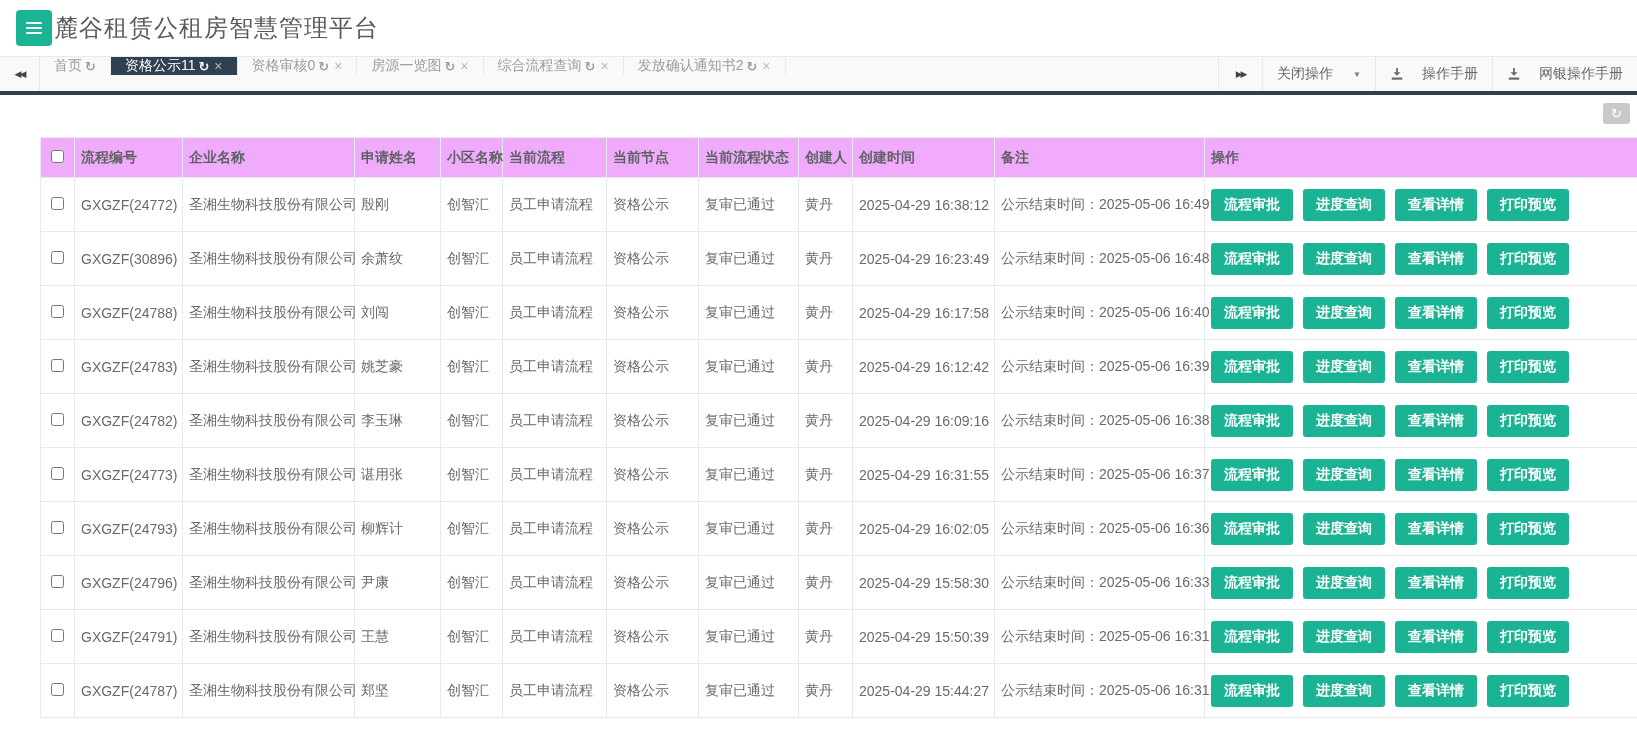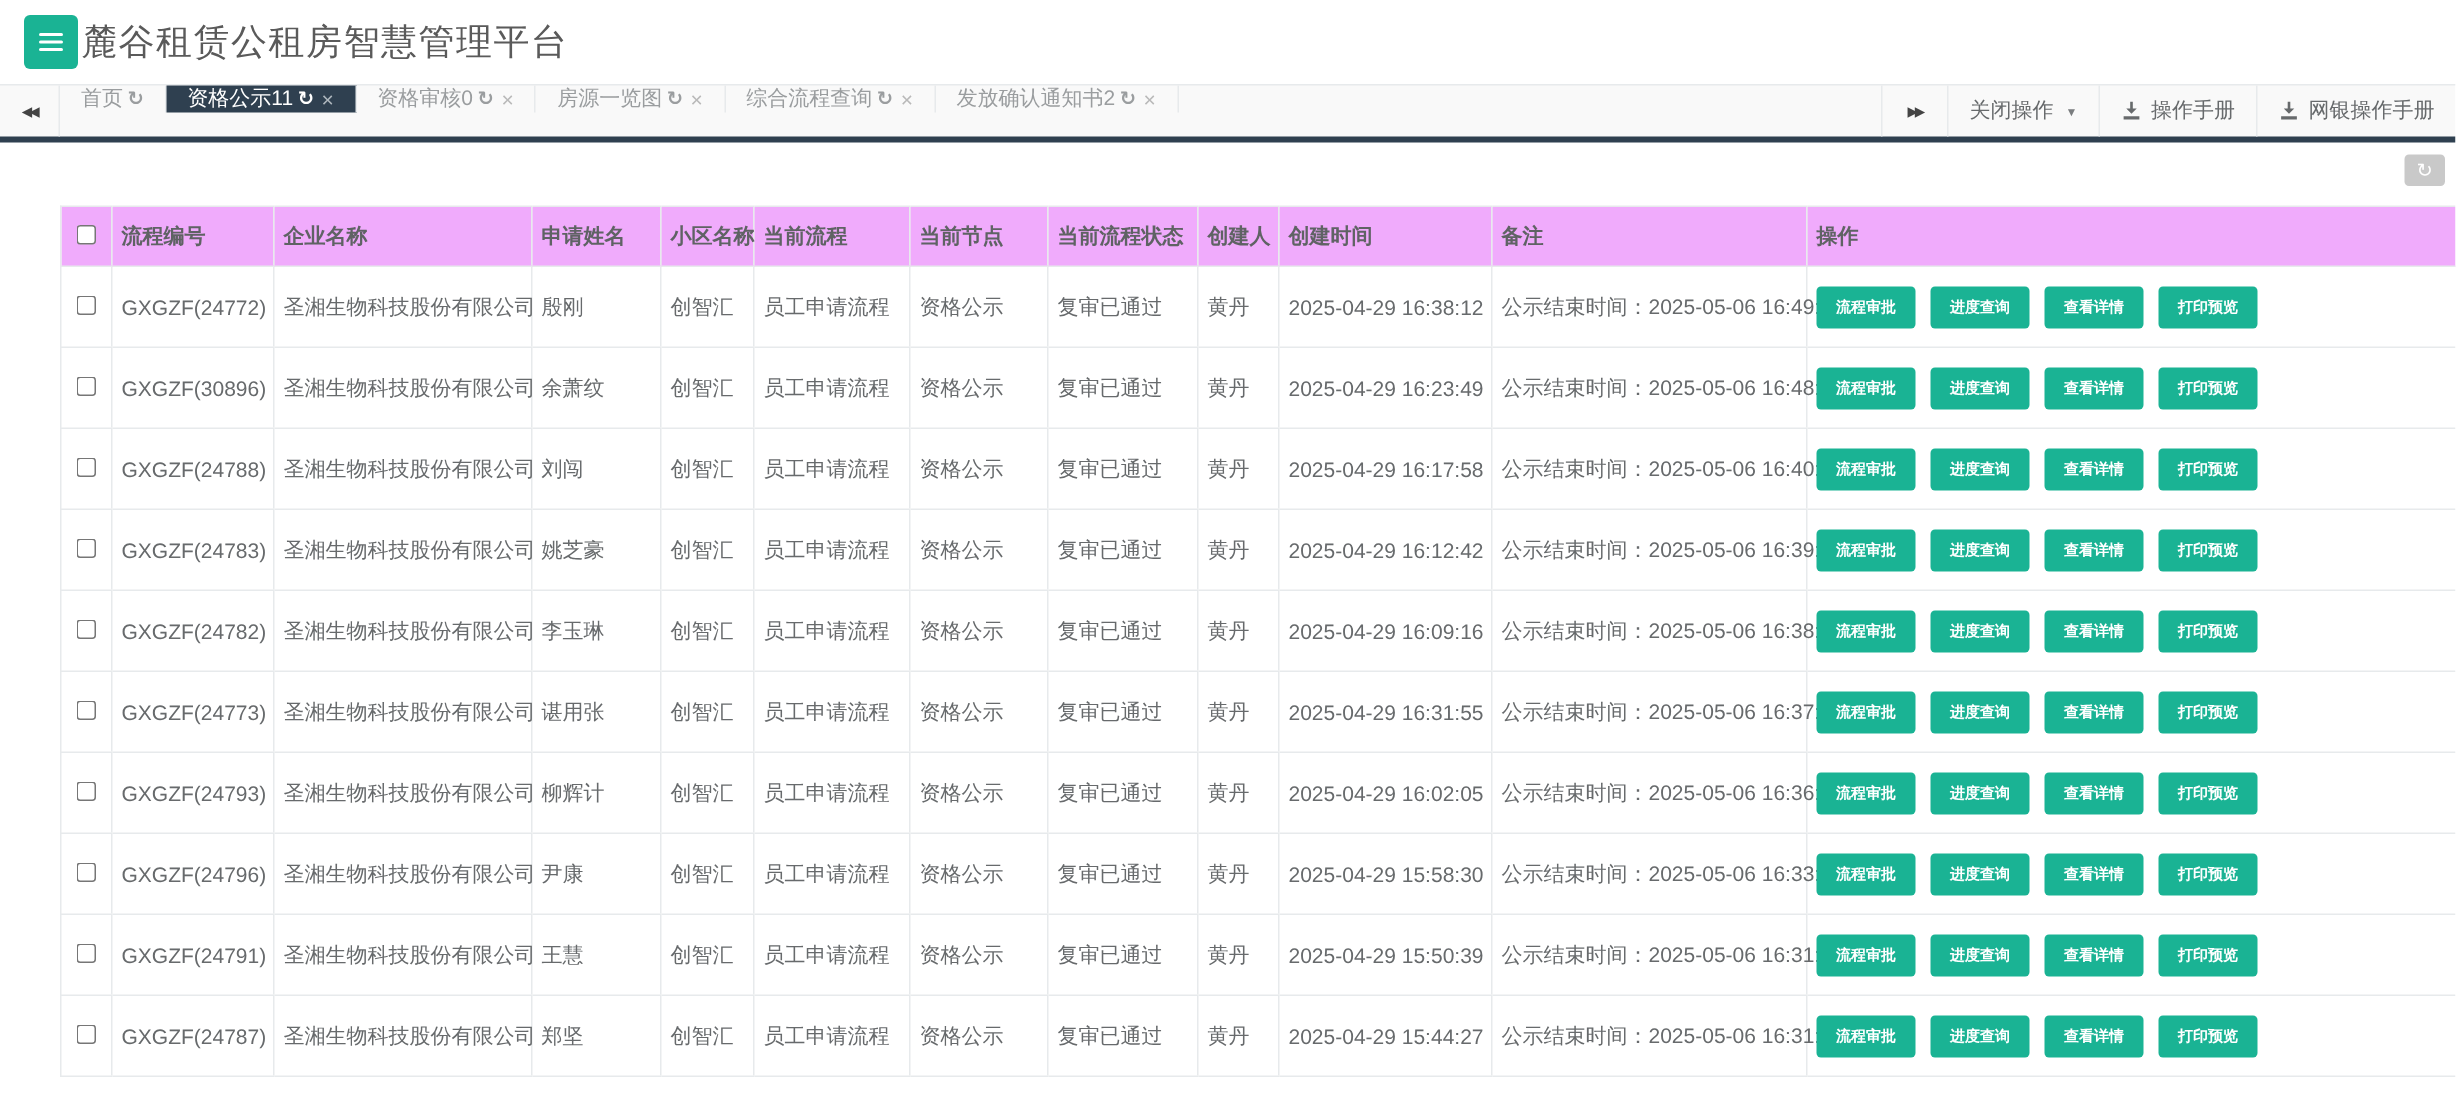--- a/index.html
+++ b/index.html
@@ -28,21 +28,21 @@
   .nav-arrow.right{border-right:none;border-left:1px solid var(--border);width:44px;}
   .dbl-chev{font-size:9px;letter-spacing:-2px;color:#444;}
   .tabs{display:flex;align-items:flex-start;}
   .tab{display:flex;align-items:center;padding:0 14px;border-right:1px solid var(--border);
     color:#9a9d9f;cursor:pointer;white-space:nowrap;gap:3px;}
   .tab.active{background:var(--dark);color:#fff;}
   .tab-refresh{font-size:13px;font-weight:bold;cursor:pointer;}
   .tab-close{font-size:14px;color:#b9b9b9;cursor:pointer;margin-left:2px;}
   .tab.active .tab-close{color:#aeb6bd;}
   .tab-spacer{flex:1;}
-  .tb-item{display:flex;align-items:center;gap:6px;padding:0 14px;border:none;background:transparent;
+  .tb-item{display:flex;align-items:center;gap:18px;padding:0 14px;border:none;background:transparent;
     border-left:1px solid var(--border);color:var(--text);font-size:14px;cursor:pointer;
     font-family:inherit;white-space:nowrap;}
   .caret{font-size:8px;color:#7a7d7f;margin-left:2px;}
   .dl-icon{width:14px;height:14px;fill:#676a6c;}
 
   
   .content{position:relative;padding:0 0 0 40px;}
   .toolbar-row{height:42px;position:relative;}
   .refresh-btn{position:absolute;right:7px;top:8px;width:27px;height:21px;border:none;
     background:#c9c9c9;color:#fff;border-radius:3px;cursor:pointer;font-size:13px;line-height:1;
@@ -51,21 +51,21 @@
   table{width:100%;border-collapse:collapse;table-layout:fixed;font-size:14px;}
   th,td{border-left:1px solid var(--border);border-bottom:1px solid var(--border);
     padding:0 6px;text-align:left;white-space:nowrap;vertical-align:middle;}
   thead th{background:#f0abfc;border-top:1px solid var(--border);height:40px;
     font-weight:bold;color:#5f6264;}
   tbody td{height:54px;color:var(--text);background:#fff;}
   td:last-child,th:last-child{border-right:none;}
   .c-check{text-align:center;}
   .c-check input{width:13px;height:13px;cursor:pointer;}
   .act-btn{background:var(--accent);color:#fff;border:none;border-radius:3px;cursor:pointer;
-    font-family:inherit;font-size:10px;font-weight:bold;padding:7px 13px;margin-right:10px;}
+    font-family:inherit;font-size:14px;font-weight:bold;padding:7px 13px;margin-right:10px;}
 </style>
 </head>
 <body>
 
 <header class="topbar">
   <button class="hamburger">
     <span class="bars">
         <i></i>
         <i></i>
         <i></i>

